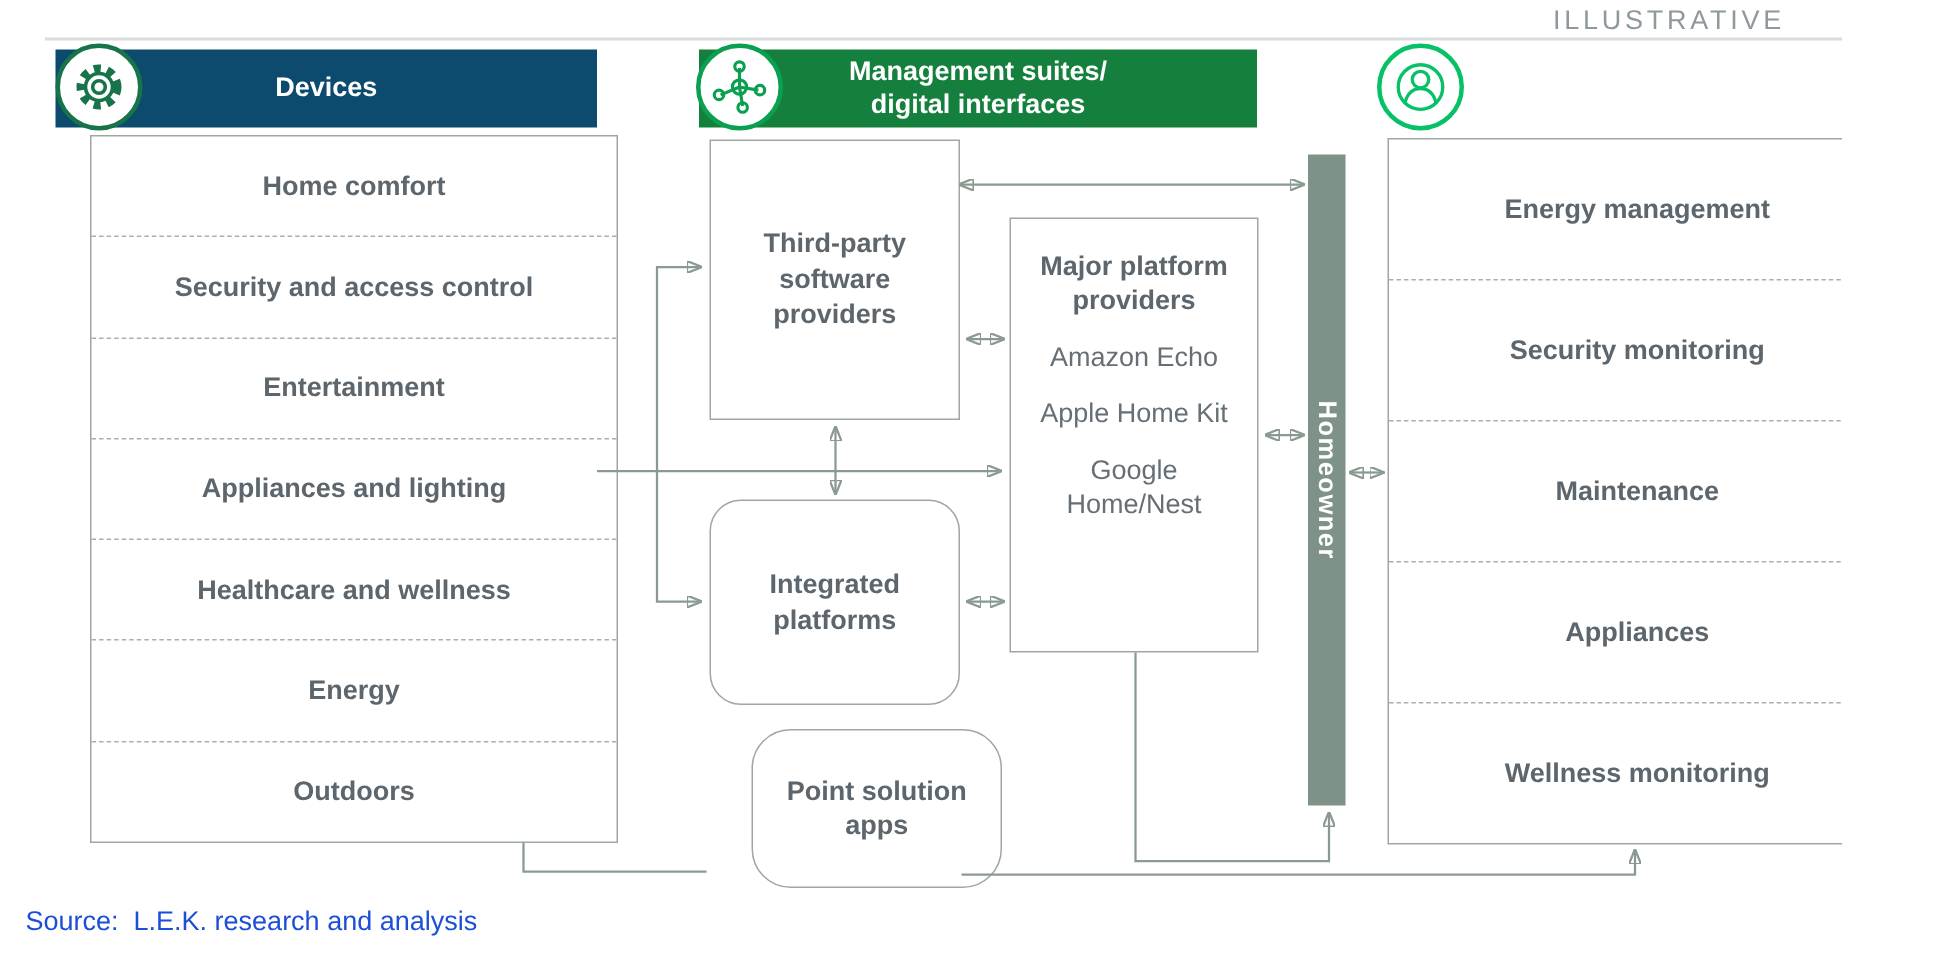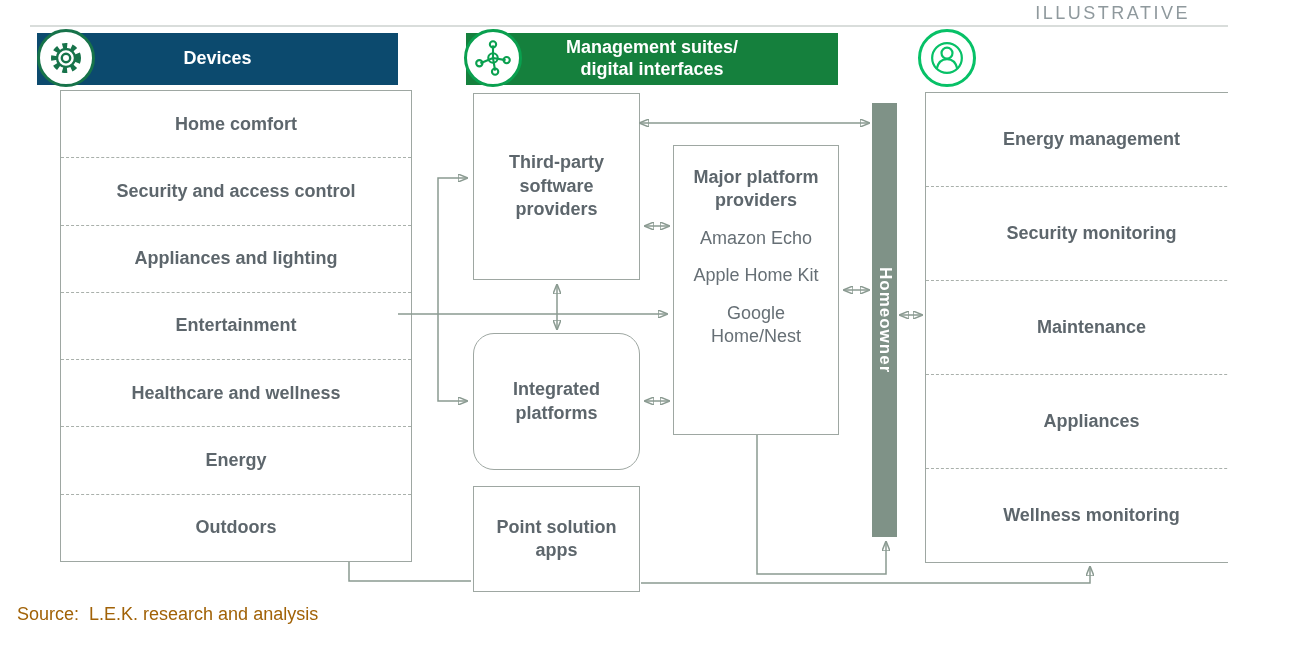--- a/index.html
+++ b/index.html
@@ -47,40 +47,40 @@
 
   
   .box{
     position:absolute;border:1.5px solid #9ea7a2;box-sizing:border-box;background:#ffffff;
     display:flex;flex-direction:column;align-items:center;justify-content:center;
     text-align:center;font-size:18px;line-height:1.3;
   }
   .box .box-title{font-weight:bold;color:#5d666c;}
   .box-third{left:473px;top:93px;width:167px;height:187px;padding:8px;align-items:center;}
   .box-integrated{left:473px;top:333px;width:167px;height:137px;padding:8px;border-radius:21px;}
-  .box-point{left:473px;top:486px;width:167px;height:106px;padding:8px;}
+  .box-point{left:501px;top:486px;width:167px;height:106px;padding:8px;border-radius:26px;}
   .box-major{left:673px;top:145px;width:166px;height:290px;justify-content:flex-start;padding:20px 6px 22px 6px;}
   .box-major .plat{font-weight:400;color:#67707<!---->6;margin-top:14px;color:#666f75;}
 
   
   .homeowner{
     position:absolute;left:872px;top:103px;width:25px;height:434px;background:#7f9287;
     display:flex;align-items:center;justify-content:center;
   }
   .homeowner span{
     writing-mode:vertical-rl;color:#ffffff;font-weight:600;font-size:17px;letter-spacing:1px;
     white-space:nowrap;
   }
 
   
   .overlay{position:absolute;left:0;top:0;pointer-events:none;}
   .overlay path{stroke:#8a9a91;stroke-width:1.5;fill:none;}
 
   .source{
-    position:absolute;left:17px;top:604px;font-size:18px;color:#a16207;white-space:pre-wrap;
+    position:absolute;left:17px;top:604px;font-size:18px;color:#1d4ed8;white-space:pre-wrap;
   }
 </style>
 </head>
 <body>
 
 <div class="stage">
 
   <div class="illustrative">ILLUSTRATIVE</div>
   <div class="top-rule"></div>
 
@@ -125,24 +125,24 @@
   </div>
 
   <div class="panel panel-devices">
     <div class="row">
         <span>Home comfort</span>
       </div>
     <div class="row">
         <span>Security and access control</span>
       </div>
     <div class="row">
+        <span>Entertainment</span>
+      </div>
+    <div class="row">
         <span>Appliances and lighting</span>
-      </div>
-    <div class="row">
-        <span>Entertainment</span>
       </div>
     <div class="row">
         <span>Healthcare and wellness</span>
       </div>
     <div class="row">
         <span>Energy</span>
       </div>
     <div class="row">
         <span>Outdoors</span>
       </div>

